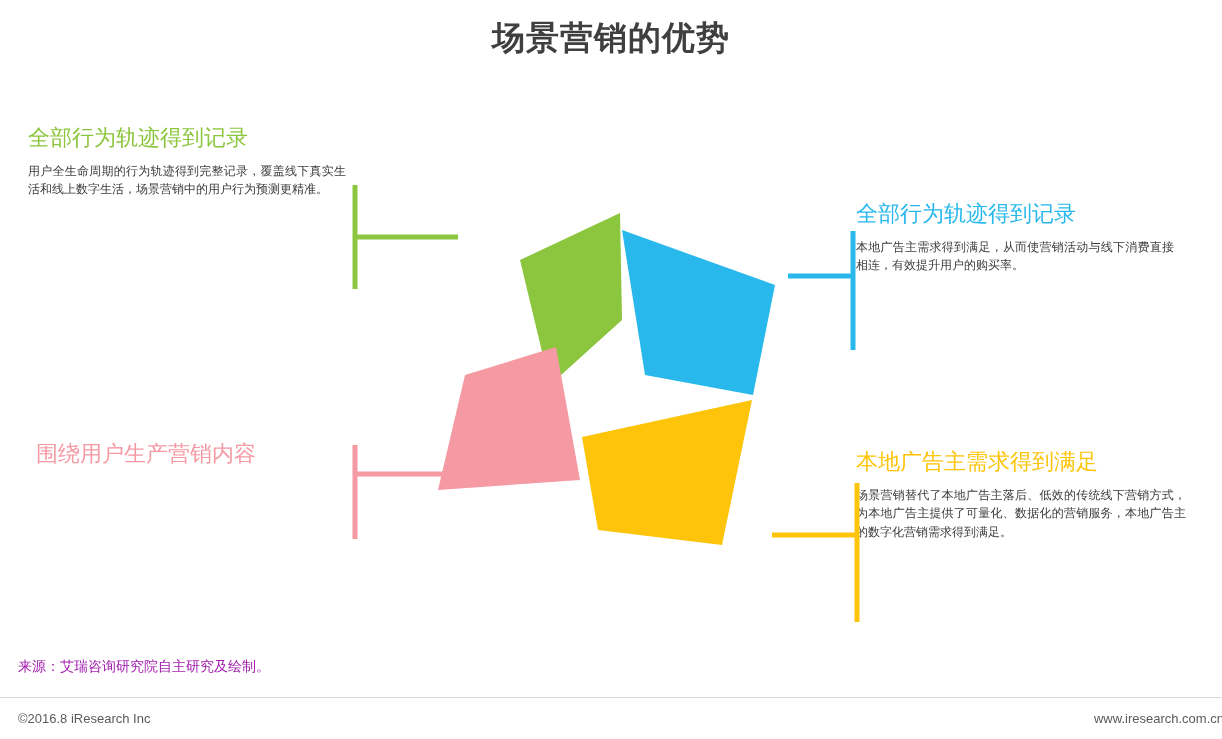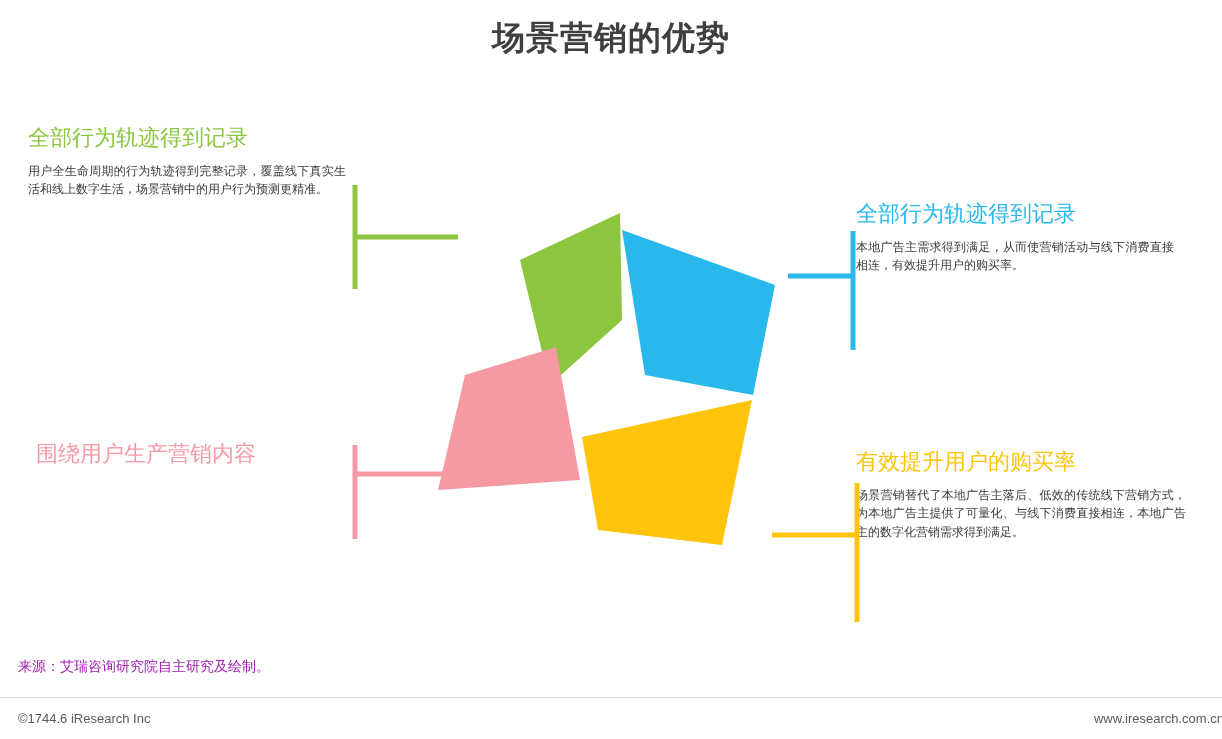--- a/index.html
+++ b/index.html
@@ -133,37 +133,37 @@
 
   <div class="block" id="block-bl">
     <div class="heading">围绕用户生产营销内容</div>
   </div>
   <svg class="connector" style="left:352px; top:442px;" width="100" height="100" viewBox="0 0 100 100">
     <path d="M3,3 L3,97" stroke="#f599a3" stroke-width="5" fill="none"></path>
     <path d="M3,32 L96,32" stroke="#f599a3" stroke-width="5" fill="none"></path>
   </svg>
 
   <div class="block" id="block-br">
-    <div class="heading">有效提升用户的购买率</div>
-    <div class="body">场景营销替代了本地广告主落后、低效的传统线下营销方式，为本地广告主提供了可量化、与线下消费直接相连，本地广告主的数字化营销需求得到满足。</div>
+    <div class="heading">本地广告主需求得到满足</div>
+    <div class="body">场景营销替代了本地广告主落后、低效的传统线下营销方式，为本地广告主提供了可量化、数据化的营销服务，本地广告主的数字化营销需求得到满足。</div>
   </div>
   <svg class="connector" style="left:770px; top:480px;" width="90" height="145" viewBox="0 0 90 145">
     <path d="M87,3 L87,142" stroke="#fdc40a" stroke-width="5" fill="none"></path>
     <path d="M87,55 L2,55" stroke="#fdc40a" stroke-width="5" fill="none"></path>
   </svg>
 
   <svg class="pinwheel" viewBox="0 0 370 390">
 
     <polygon points="90,75 190,28 192,135 120,200" fill="#8cc63e"></polygon>
 
     <polygon points="192,45 345,100 323,210 215,190" fill="#29b8ec"></polygon>
 
     <polygon points="35,190 126,162 150,295 8,305" fill="#f599a3"></polygon>
 
     <polygon points="152,252 322,215 292,360 168,345" fill="#fdc40a"></polygon>
   </svg>
 
   <div class="source">来源：艾瑞咨询研究院自主研究及绘制。</div>
   <div class="footer-rule"></div>
-  <div class="copyright">©1744.6 iResearch Inc</div>
+  <div class="copyright">©2016.8 iResearch Inc</div>
   <div class="website">www.iresearch.com.cn</div>
 
 </div>
 
 </body></html>

